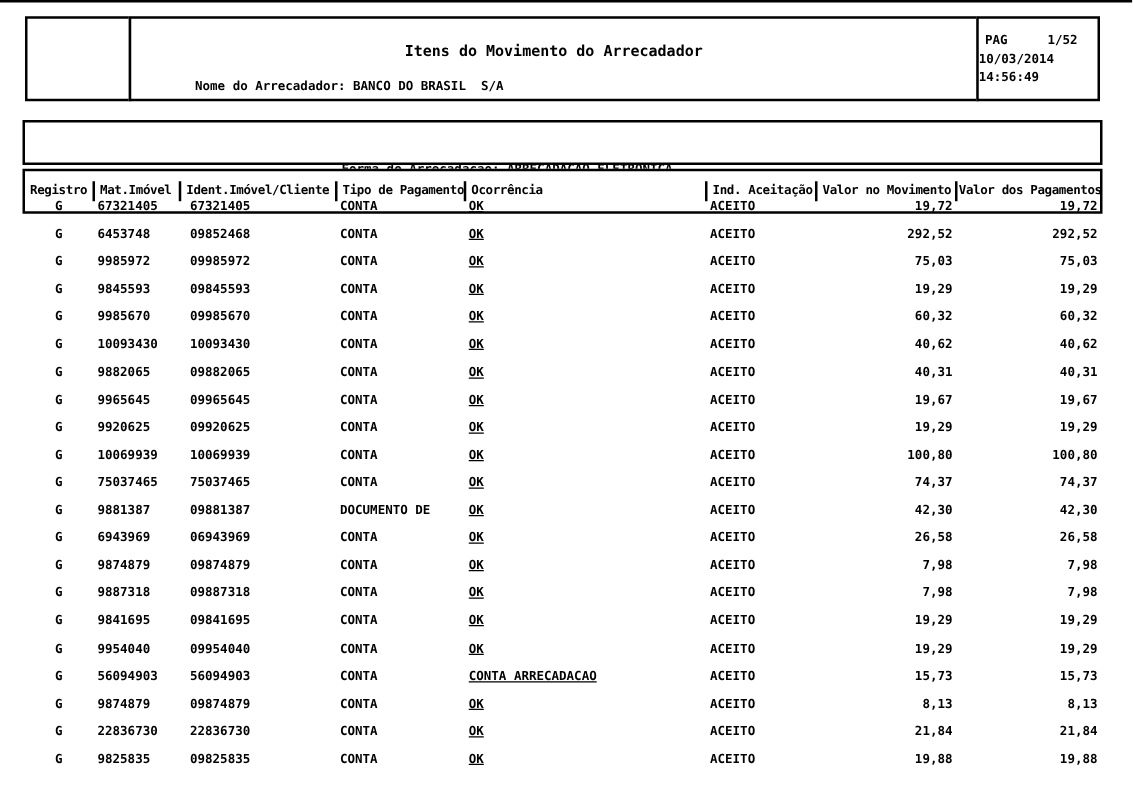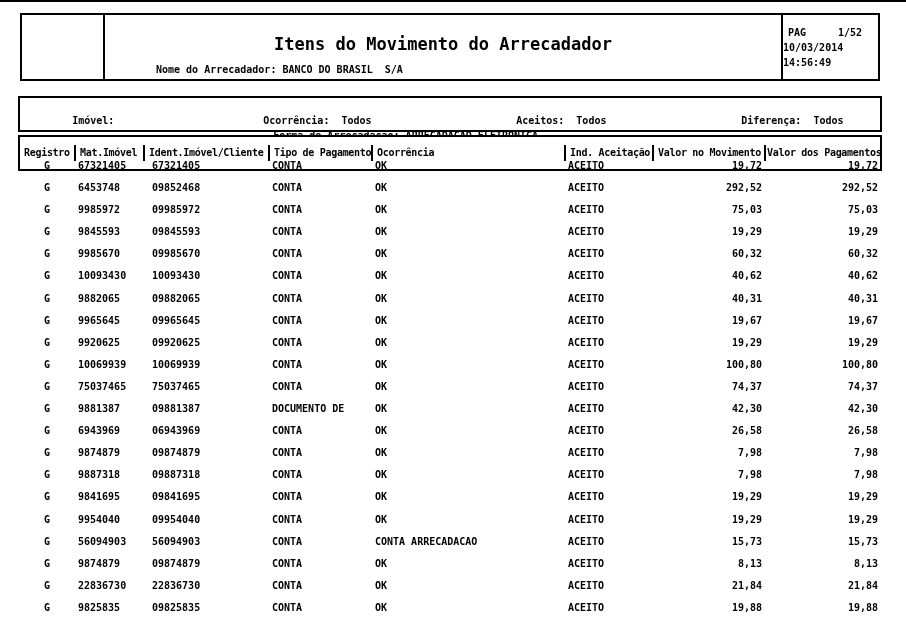--- a/index.html
+++ b/index.html
@@ -11,21 +11,21 @@
   .canvas span { white-space:pre; }
   .abs { position:absolute; }
   .box { border:2px solid #000; box-sizing:border-box; background:#fff; }
 
   .top-rule { left:0; top:0; width:906px; height:2px; background:#000; }
 
   .logo-box  { left:20px;  top:13px; width:85px;  height:68px; }
   .main-box  { left:103px; top:13px; width:680px; height:68px; }
   .page-box  { left:781px; top:13px; width:99px;  height:68px; }
 
-  .report-title { position:absolute; left:0; right:0; top:19px; text-align:center; font-size:17px; }
+  .report-title { position:absolute; left:0; right:0; top:19px; text-align:center; font-size:12px; }
   .collector-line { position:absolute; left:7px; bottom:4px;padding-left:44px; }
   .collector-line .lbl { margin-right:6px; }
 
   .page-box .pag-line { display:flex; justify-content:space-between; padding:10px 16px 0 5px; line-height:15px; }
   .page-box .ctr { display:block; text-align:left; line-height:15px; }
 
   .filter-box { left:18px; top:96px; width:864px; height:36px; }
   .f-line { position:absolute; left:0; right:0; height:13px; line-height:13px; }
   .f-line1 { top:3px; } .f-line2 { top:18px; }
   .f-item { position:absolute; }
@@ -47,21 +47,21 @@
   .hcell:first-child { border-left:none; }
   .hcell.last { padding-left:1px; }
 
   .tbody { left:20px; top:160px; width:860px; }
   .trow { height:22.1px; align-items:start; line-height:12px; }
   .cell { box-sizing:border-box; overflow:hidden; }
   .c-registro { text-align:center; }
   .c-mat   { padding-left:4px; }
   .c-ident { padding-left:9px; }
   .c-tipo  { padding-left:4px; }
-  .c-ocor  { padding-left:4px; }
+  .c-ocor  { padding-left:4px;text-decoration:underline; }
   .c-ind   { padding-left:4px; }
   .c-vmov  { text-align:right; padding-right:2px; }
   .c-vpag  { text-align:right; padding-right:2px; }
 </style>
 </head>
 <body>
 
 <div class="canvas">
 
   <div class="abs top-rule"></div>
@@ -78,34 +78,20 @@
   <div class="abs box page-box">
     <div class="pag-line">
       <span>PAG</span>
       <span>1/52</span>
     </div>
     <span class="ctr">10/03/2014</span>
     <span class="ctr">14:56:49</span>
   </div>
 
   <div class="abs box filter-box">
-    <div class="f-line f-line1">
-      <span class="f-item f-imovel">
-        <span class="lbl">Imóvel:</span>
-      </span>
-      <span class="f-item f-ocor">
-        <span class="lbl">Ocorrência:</span><span>Todos</span>
-      </span>
-      <span class="f-item f-aceitos">
-        <span class="lbl">Aceitos:</span><span>Todos</span>
-      </span>
-      <span class="f-item f-dif">
-        <span class="lbl">Diferença:</span><span>Todos</span>
-      </span>
-    </div>
     <div class="f-line f-line2">
       <span class="f-item f-forma">
         <span class="lbl sgap">Forma de Arrecadação:</span><span>ARRECADACAO ELETRONICA</span>
       </span>
     </div>
   </div>
 
   <div class="abs box grid8 thead-box">
     <span class="hcell">Registro</span>
     <span class="hcell">Mat.Imóvel</span>

